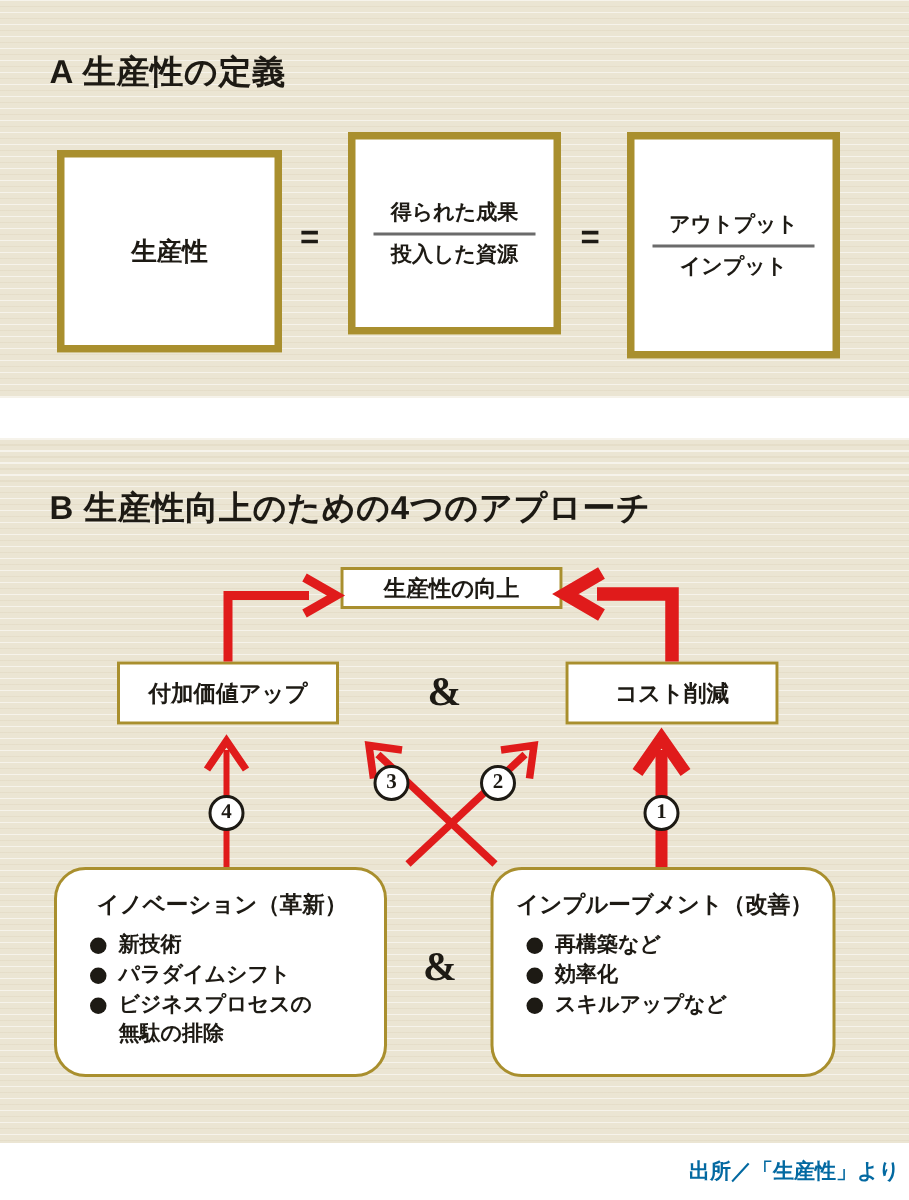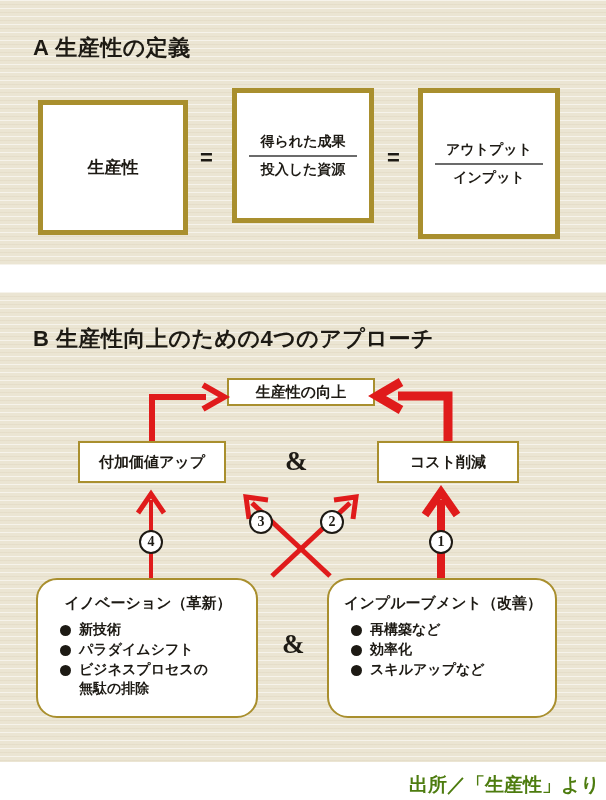--- a/index.html
+++ b/index.html
@@ -187,23 +187,23 @@
   #circ-1 { left: 429px; top: 530px; }
   #circ-2 { left: 320px; top: 510px; }
   #circ-3 { left: 249px; top: 510px; }
   #circ-4 { left: 139px; top: 530px; }
 
   
   #source {
     position: absolute;
     right: 6px;
     top: 772px;
-    font-size: 19px;
-    font-weight: bold;
-    color: #4d7c0f;
+    font-size: 14px;
+    font-weight: bold;
+    color: #0369a1;
     white-space: nowrap;
   }
 </style>
 </head>
 <body>
 
 <div class="panel" id="panel-a">
   <div class="panel-title" id="title-a">A 生産性の定義</div>
 
   <div class="gold-box" id="box-productivity">

